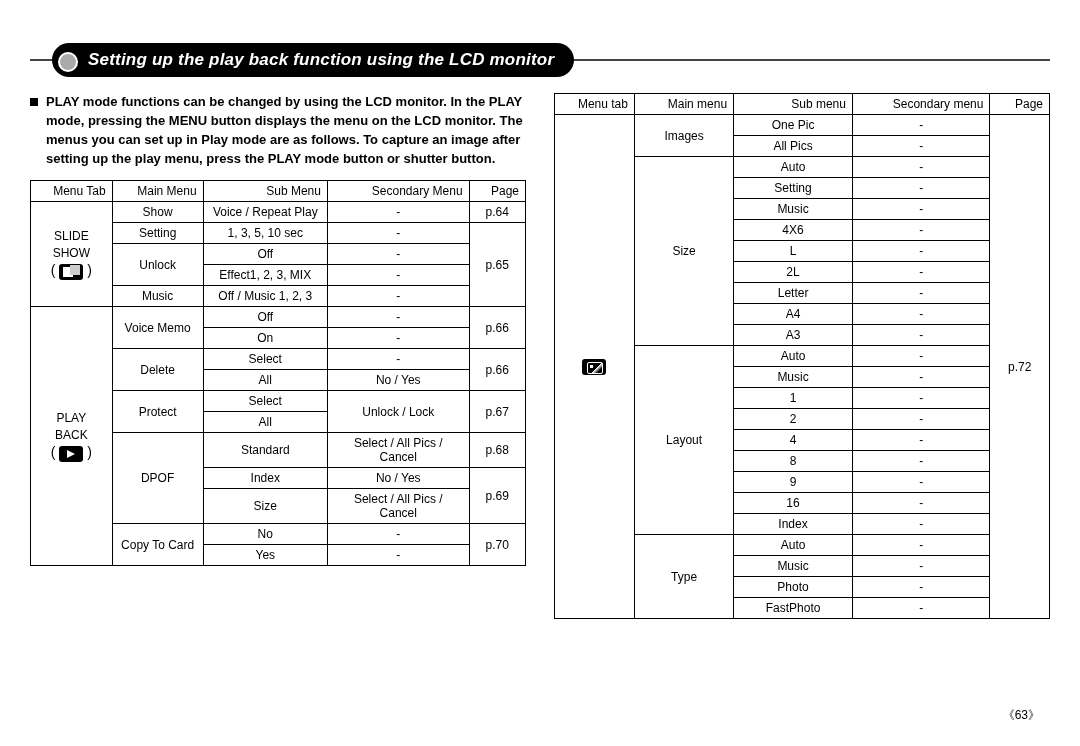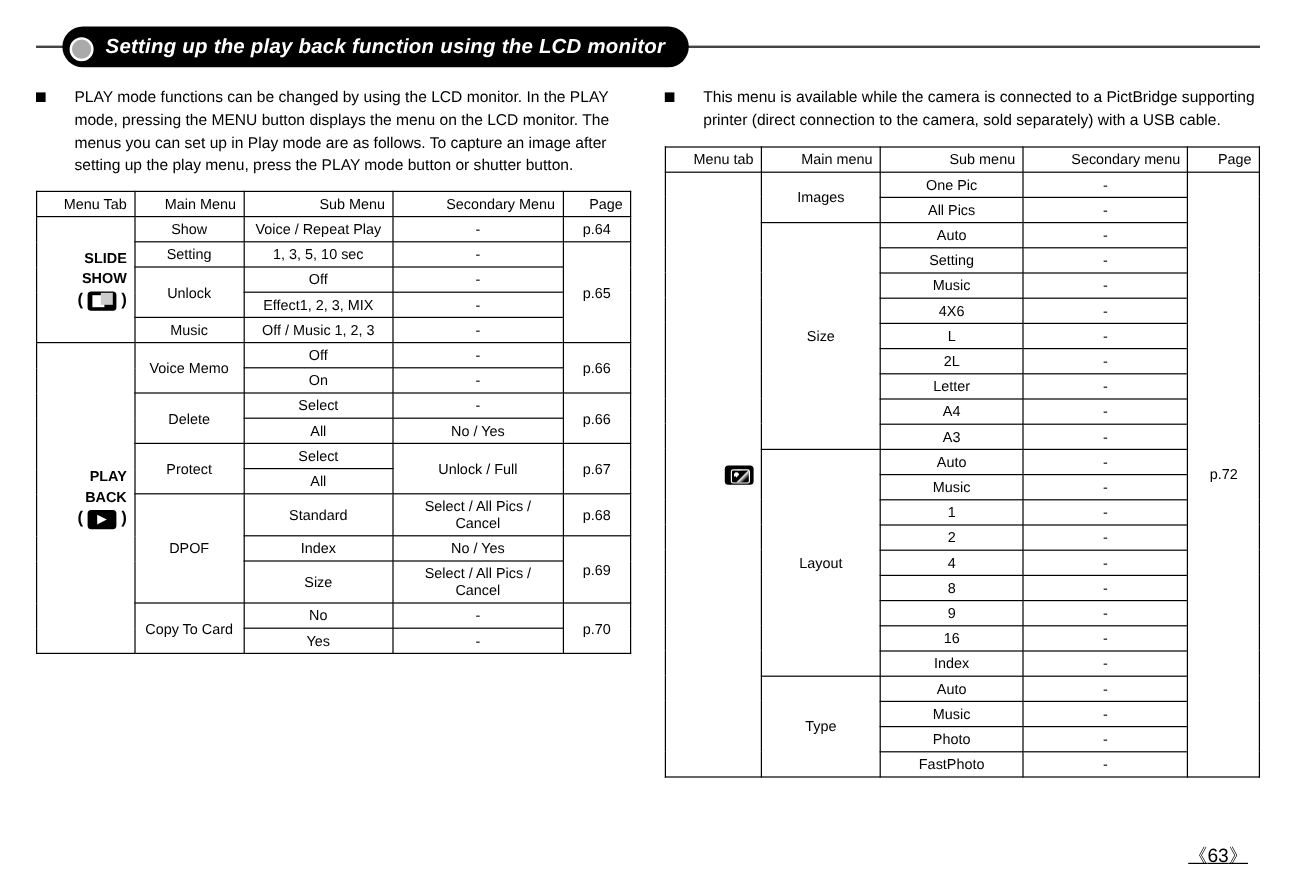--- a/index.html
+++ b/index.html
@@ -7,21 +7,21 @@
     padding: 0;
     background: #fff;
     font-family: Arial, Helvetica, sans-serif;
     color: #000;
   }
   .page {
     width: 1080px;
     height: 746px;
     position: relative;
     box-sizing: border-box;
-    padding: 22px 30px 20px 30px;
+    padding: 43px 30px 20px 30px;
   }
 
   
   .banner {
     position: relative;
     height: 34px;
     margin-bottom: 16px;
   }
   .banner-line {
     position: absolute;
@@ -64,21 +64,22 @@
     gap: 28px;
   }
   .col {
     flex: 1 1 50%;
   }
   .para {
     font-size: 13px;
     line-height: 1.45;
     margin: 0 0 12px 0;
     display: flex;
-    gap: 24px;
+    gap: 8px;
+    font-weight: bold;
   }
   .bullet {
     width: 8px;
     min-width: 8px;
     height: 8px;
     background: #000;
     margin-top: 5px;
   }
   table {
     border-collapse: collapse;
@@ -157,34 +158,32 @@
     border-radius: 2px;
     background:
       radial-gradient(circle at 25% 35%, #fff 2px, transparent 2px),
       linear-gradient(135deg, transparent 55%, #fff 58%, transparent 80%);
     background-color: #000;
     border: 1px solid #fff;
   }
 
   .menutab-cell {
     font-size: 12px;
-    text-align: right;
+    text-align: center;
     line-height: 1.4;
-    font-weight: bold;
   }
   .paren {
     font-size: 14px;
   }
 
   .page-num {
     position: absolute;
     right: 40px;
     bottom: 22px;
-    font-size: 16px;
-    text-decoration: underline;
+    font-size: 12px;
   }
   .dbl-angle { font-family: "Lucida Sans Unicode", sans-serif; }
 </style>
 </head>
 <body>
 
 <div class="page">
 
   <div class="banner">
     <div class="banner-line"></div>
@@ -263,21 +262,21 @@
           <td>-</td>
           <td rowspan="2">p.66</td>
         </tr>
         <tr>
           <td>All</td>
           <td>No / Yes</td>
         </tr>
         <tr>
           <td rowspan="2">Protect</td>
           <td>Select</td>
-          <td rowspan="2">Unlock / Full</td>
+          <td rowspan="2">Unlock / Lock</td>
           <td rowspan="2">p.67</td>
         </tr>
         <tr>
           <td>All</td>
         </tr>
         <tr>
           <td rowspan="3">DPOF</td>
           <td>Standard</td>
           <td>Select / All Pics / Cancel</td>
           <td>p.68</td>
@@ -299,24 +298,20 @@
         </tr>
         <tr>
           <td>Yes</td>
           <td>-</td>
         </tr>
       </tbody>
         </table>
     </div>
 
     <div class="col">
-      <div class="para">
-        <div class="bullet"></div>
-        <div>This menu is available while the camera is connected to a PictBridge supporting printer (direct connection to the camera, sold separately) with a USB cable.</div>
-      </div>
 
       <table class="t2">
         <tbody>
             <tr>
           <th class="c1">Menu tab</th>
           <th class="c2">Main menu</th>
           <th class="c3">Sub menu</th>
           <th class="c4">Secondary menu</th>
           <th class="c5">Page</th>
         </tr>

